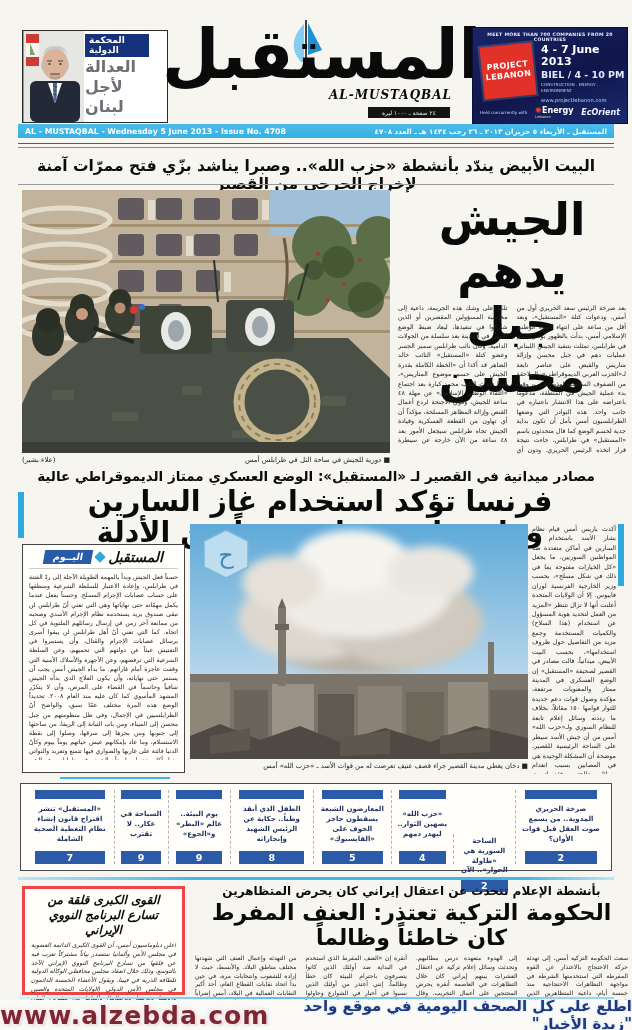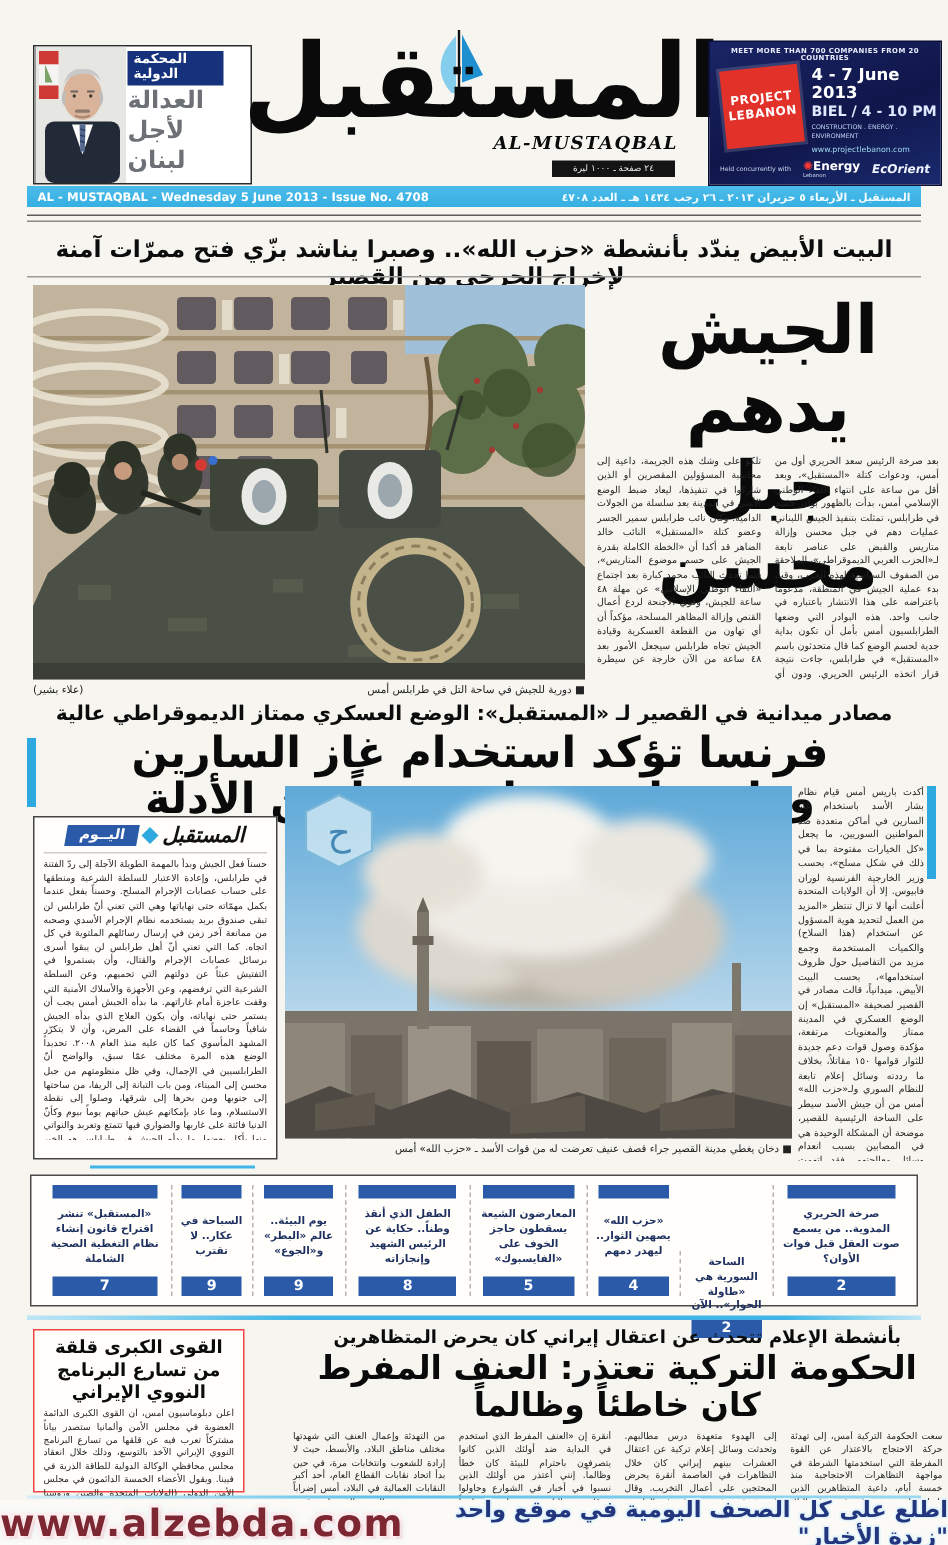--- a/index.html
+++ b/index.html
@@ -79,21 +79,21 @@
   .idx { flex:1; display:flex; flex-direction:column; align-items:center; justify-content:space-between; padding:0 4px; }
   .idx:not(:last-child) { border-left:1px dashed #b3b3b3; }
   .idx-bar { width:88%; height:9px; background:#2a5aa8; }
   .idx-title { direction:rtl; text-align:center; font-size:7px; font-weight:bold; line-height:1.4; color:#1d2f5e; padding:3px 0; }
   .idx-page { width:88%; height:13px; background:#2a5aa8; color:#fff; font-size:9.5px; font-weight:bold; text-align:center; line-height:13px; }
 
   .cyan-line1 { left:18px; top:877px; width:596px; height:3px; background:linear-gradient(90deg,#bfe6f5,#41b6e6 30%,#41b6e6 85%,#bfe6f5); }
   .cyan-line2 { left:18px; top:997px; width:596px; height:2px; background:linear-gradient(90deg,#d6eef8,#5cc1ea 40%,#9ad9f2); }
 
   
-  .iran-box { left:22px; top:886px; width:141px; height:109px; border:1px solid #ef4444; background:#fffefb; padding:4px 6px; }
+  .iran-box { left:22px; top:886px; width:163px; height:109px; border:3px solid #ef4444; background:#fffefb; padding:4px 6px;font-style:italic; }
   .iran-head { direction:rtl; text-align:center; font-size:12px; font-weight:bold; line-height:1.25; color:#0b0b0b; margin-bottom:3px; }
   .iran-body { direction:rtl; text-align:justify; font-size:6.1px; line-height:1.45; color:#222; height:64px; overflow:hidden; }
   .turkish { left:195px; top:884px; width:433px; }
   .turk-kicker { direction:rtl; text-align:center; font-size:12px; font-weight:bold; color:#0c0c0c; }
   .turk-head { direction:rtl; text-align:center; font-size:22px; font-weight:bold; color:#0a0a0a; margin-top:2px; }
   .turk-body { margin-top:4px; column-count:4; column-gap:9px; direction:rtl; text-align:justify; font-size:6.1px; line-height:1.45; color:#222; height:58px; overflow:hidden; }
 
   
   .footer { left:0; top:1000px; width:632px; height:30px; display:flex; direction:rtl; align-items:center; justify-content:center; gap:14px; background:#fbfaf6; }
   .footer-ar { font-size:15px; font-weight:bold; color:#23357c;

